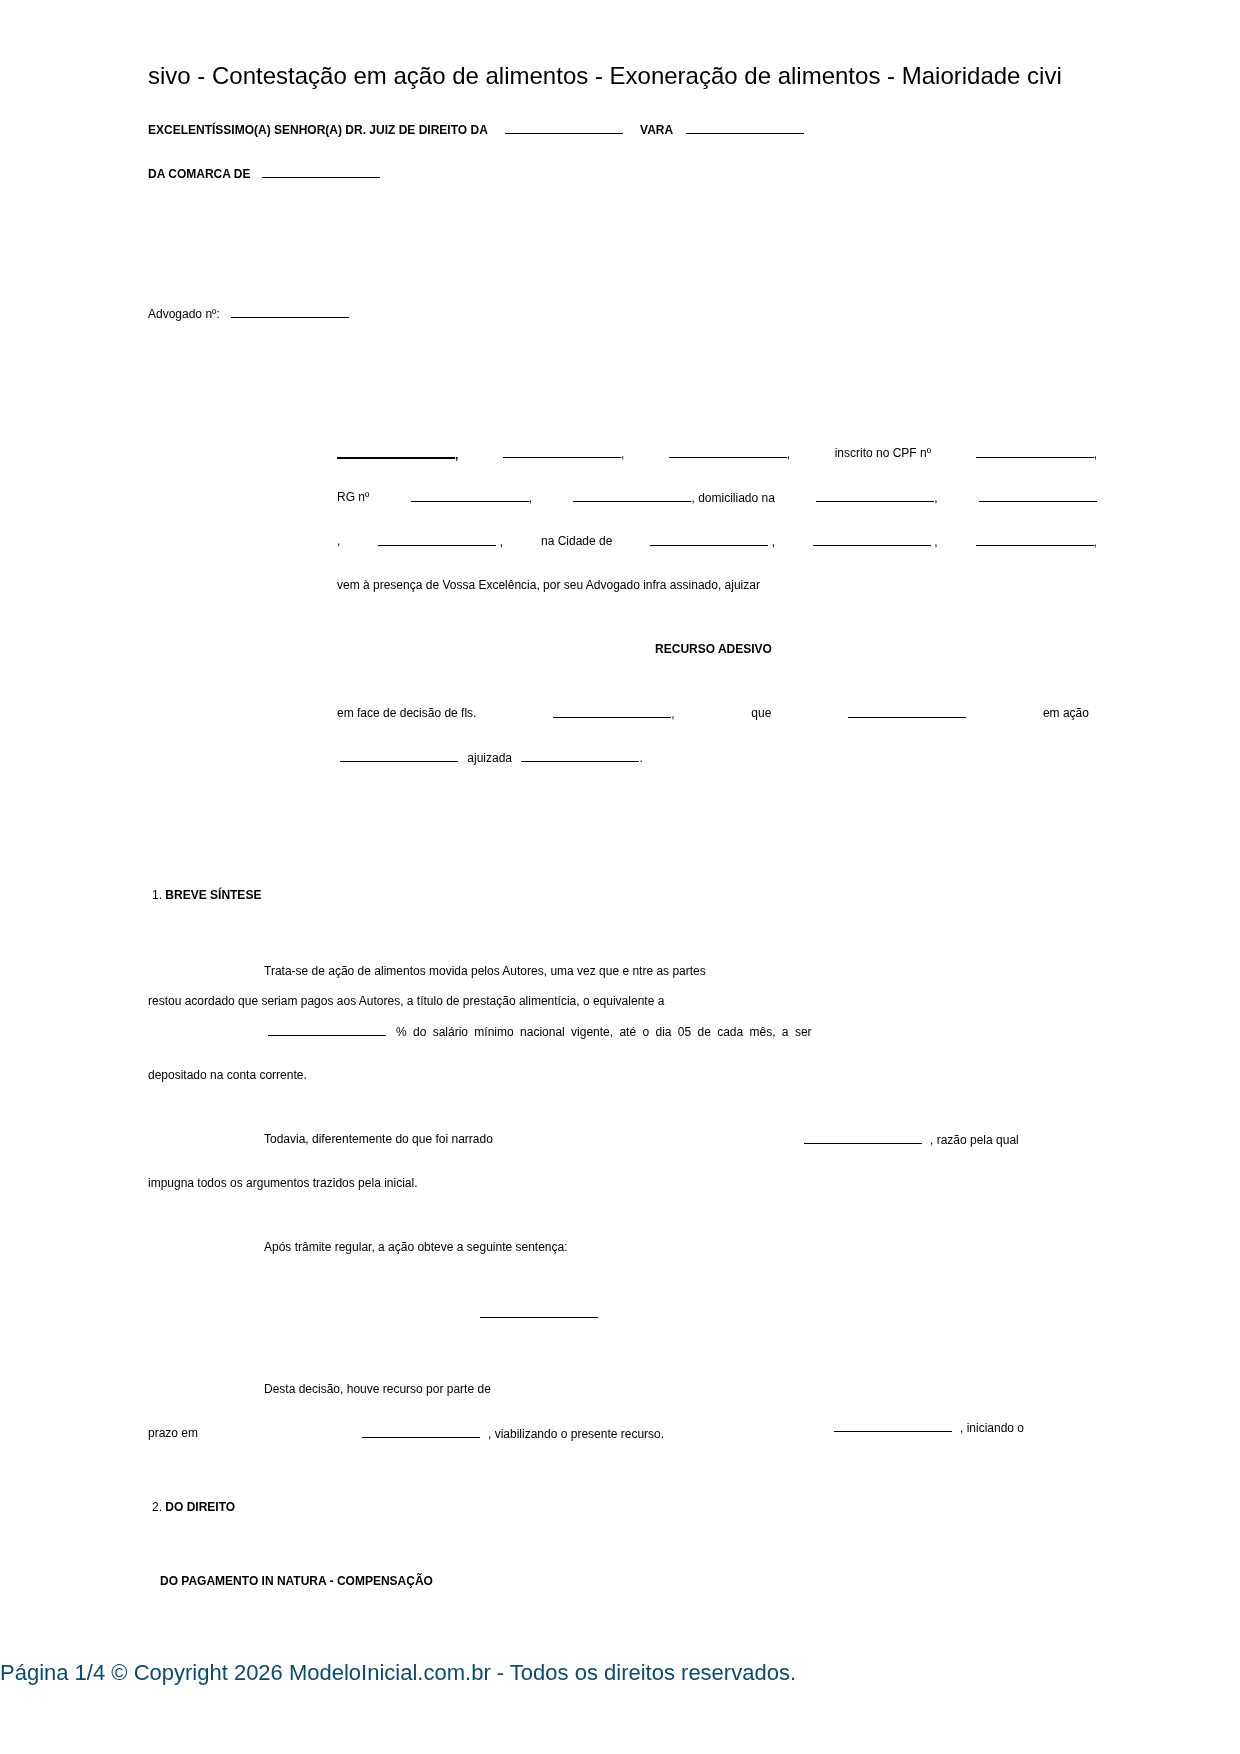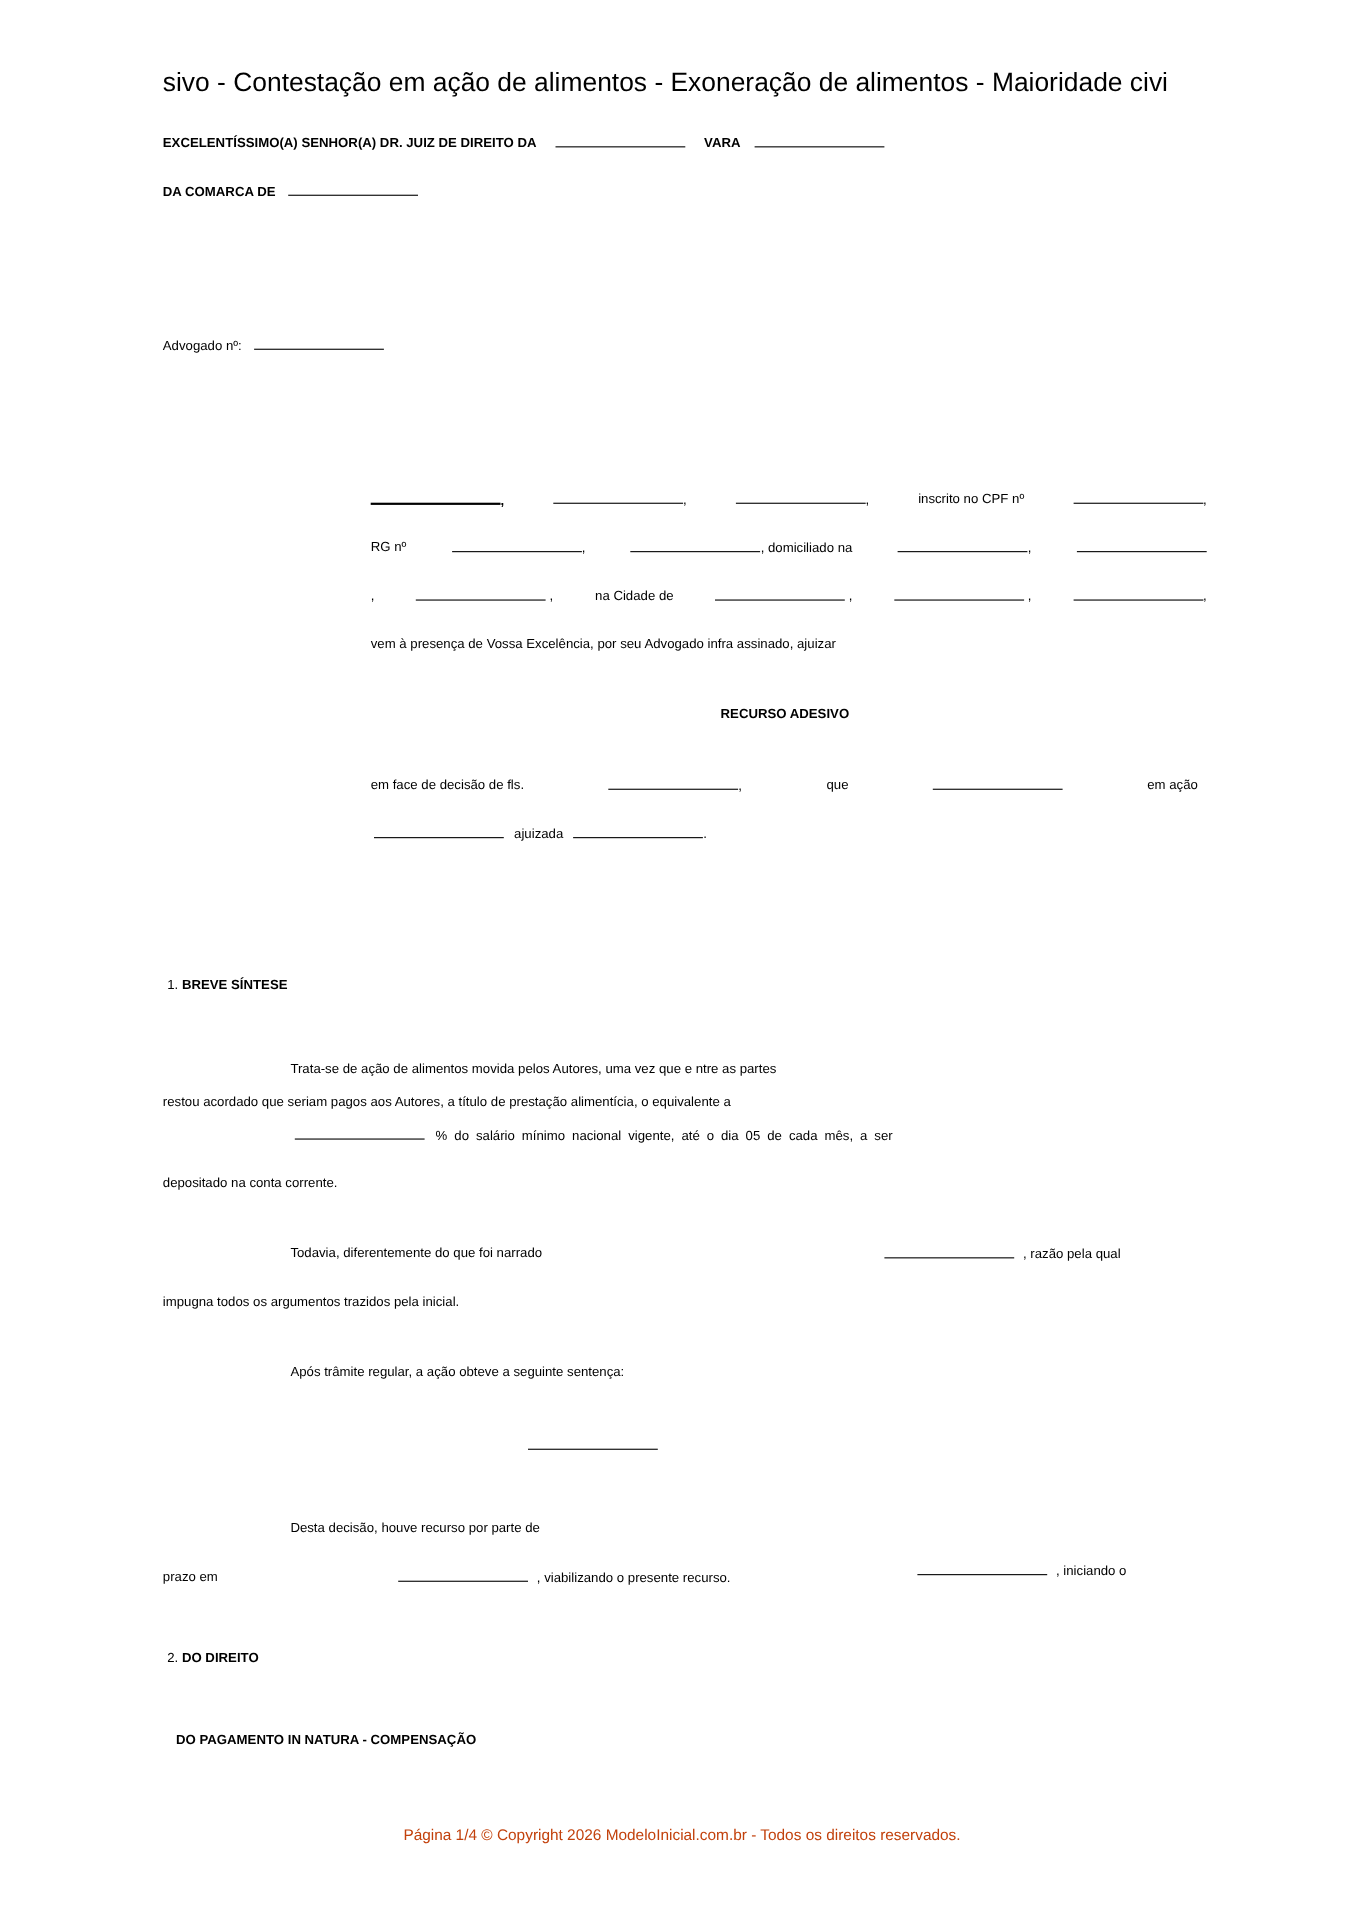--- a/index.html
+++ b/index.html
@@ -5,21 +5,21 @@
   html, body { margin:0; padding:0; background:#ffffff; }
   body { width:1240px; height:1754px; position:relative; overflow:hidden;
          font-family:"Liberation Sans", sans-serif; color:#000; }
   .abs { position:absolute; white-space:nowrap; }
   .doc-title { left:148px; top:62px; font-size:24px; width:950px; overflow:hidden; }
   .b { font-weight:bold; }
   .t20 { font-size:12px; }
   .blank { display:inline-block; border-bottom:1px solid #000; height:0.9em; vertical-align:baseline; }
   .bl120 { width:118px; }
   .just { display:flex; justify-content:space-between; }
-  .footer { left:0; width:1240px; text-align:center; top:1660px; font-size:14px; color:#c2410c; }
+  .footer { left:0; width:1240px; text-align:left; top:1660px; font-size:22px; color:#0c4a6e; }
   .num { font-weight:normal; }
 </style>
 </head>
 <body>
 
 <div>
 
   <div class="abs doc-title">sivo - Contestação em ação de alimentos - Exoneração de alimentos - Maioridade civi</div>
 
   <div class="abs t20 b" style="left:148px; top:122px; width:950px;">

